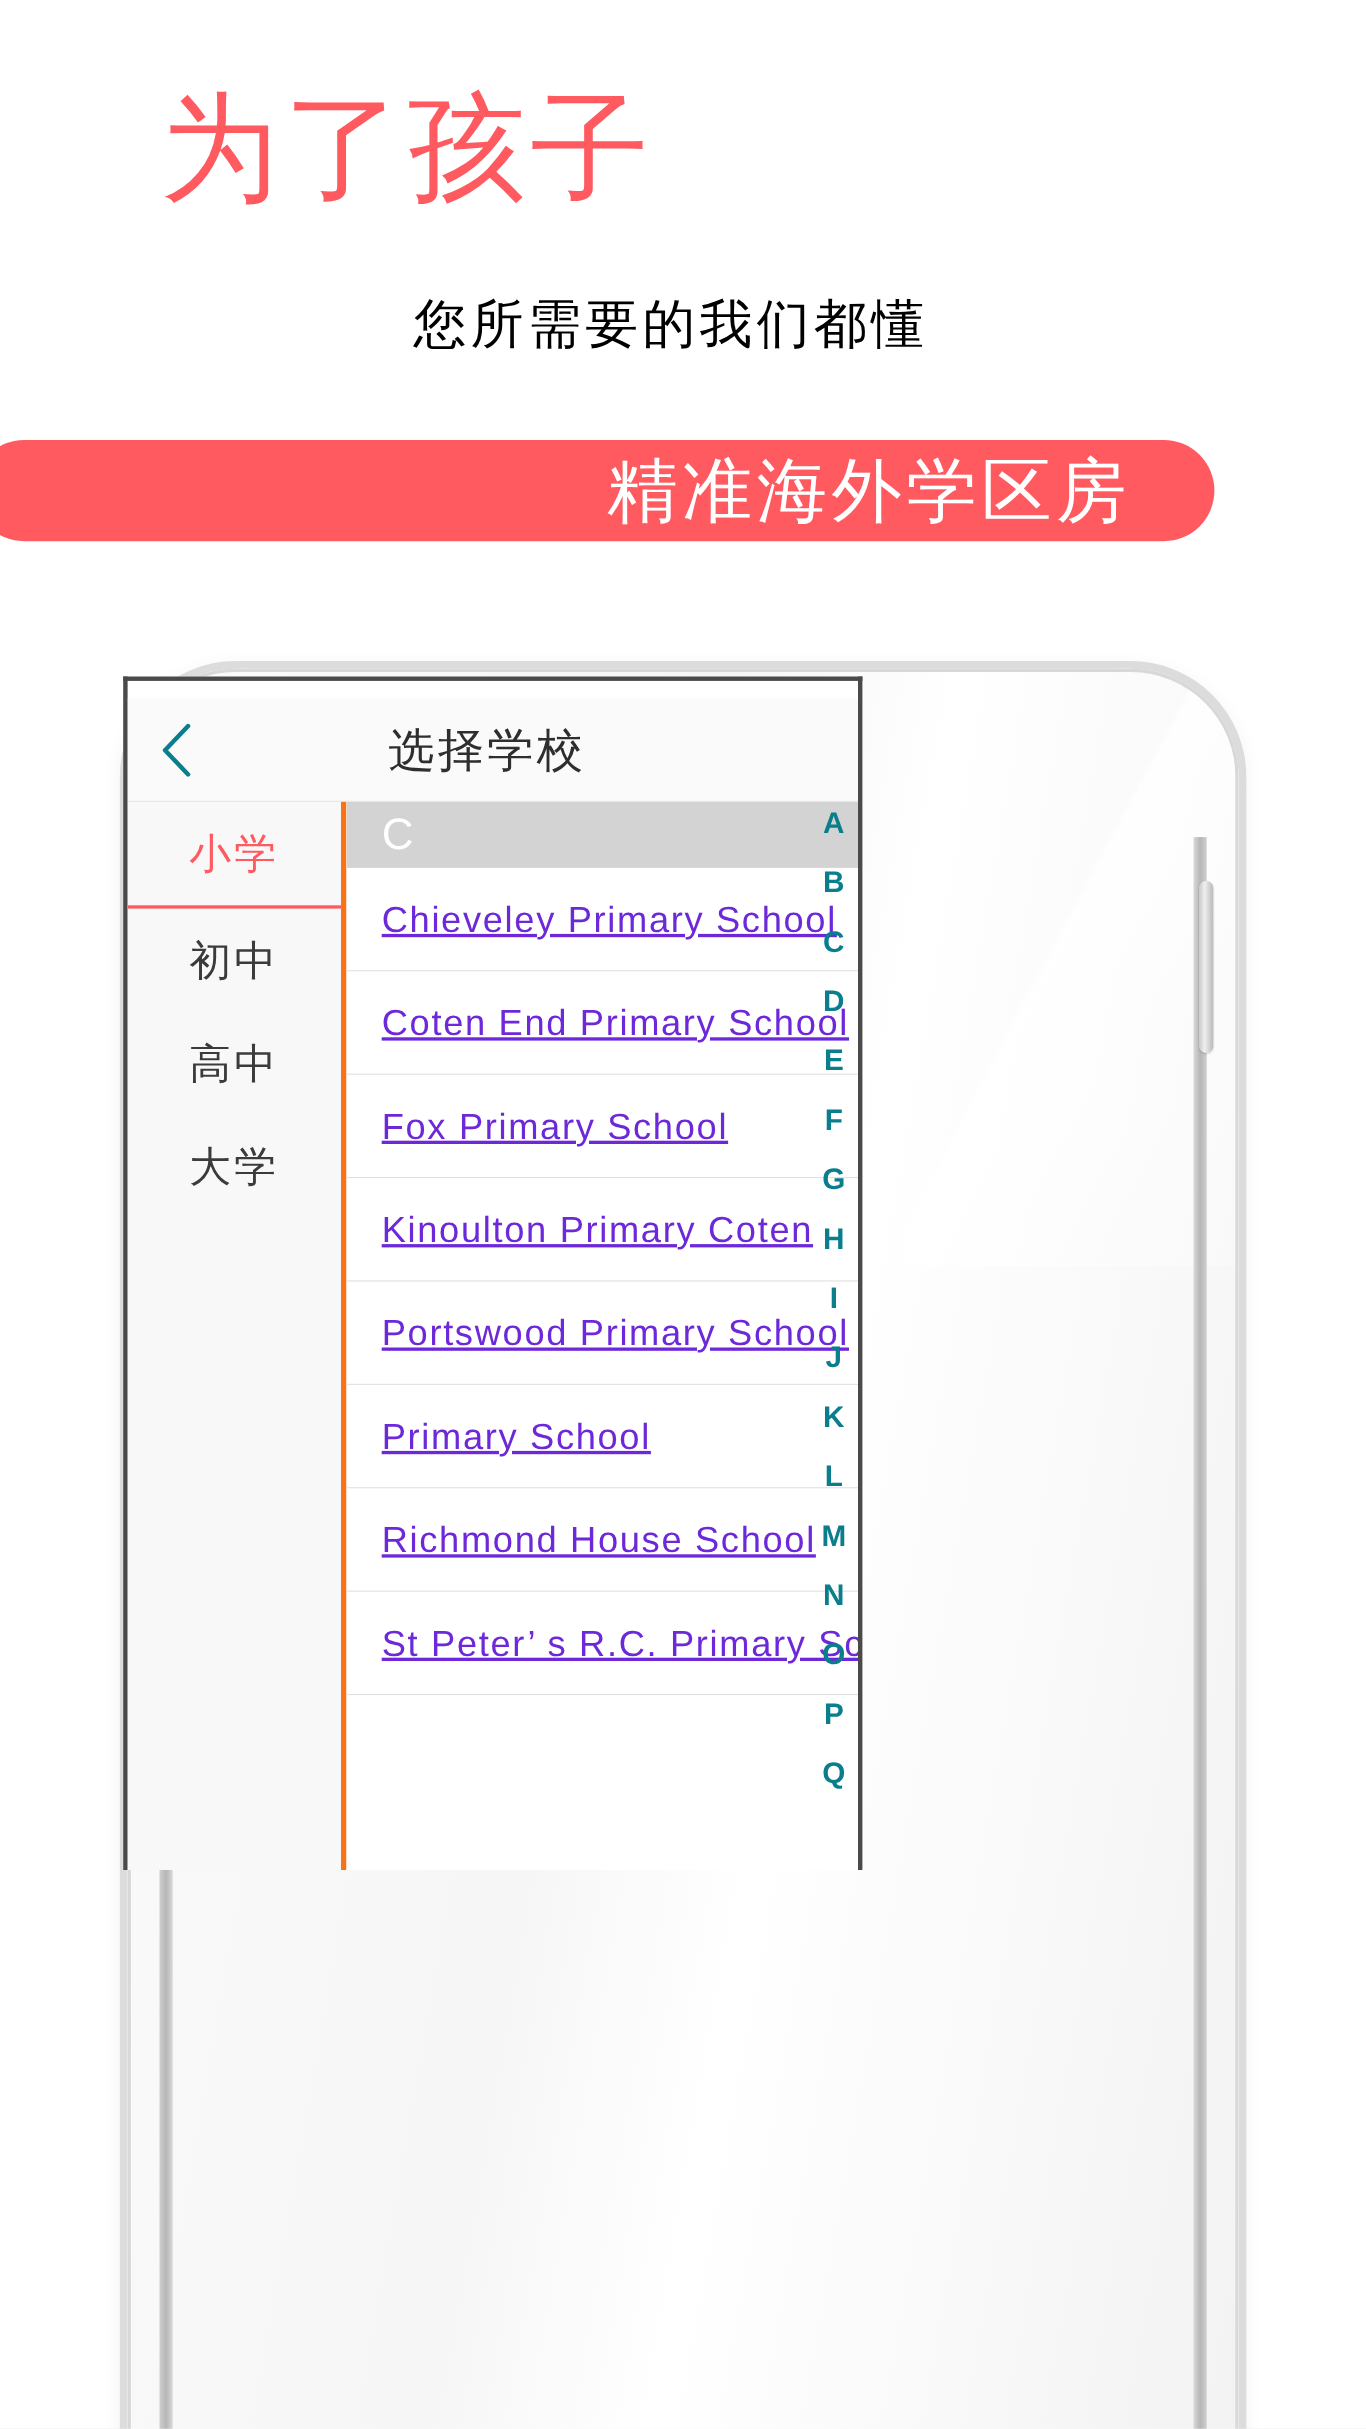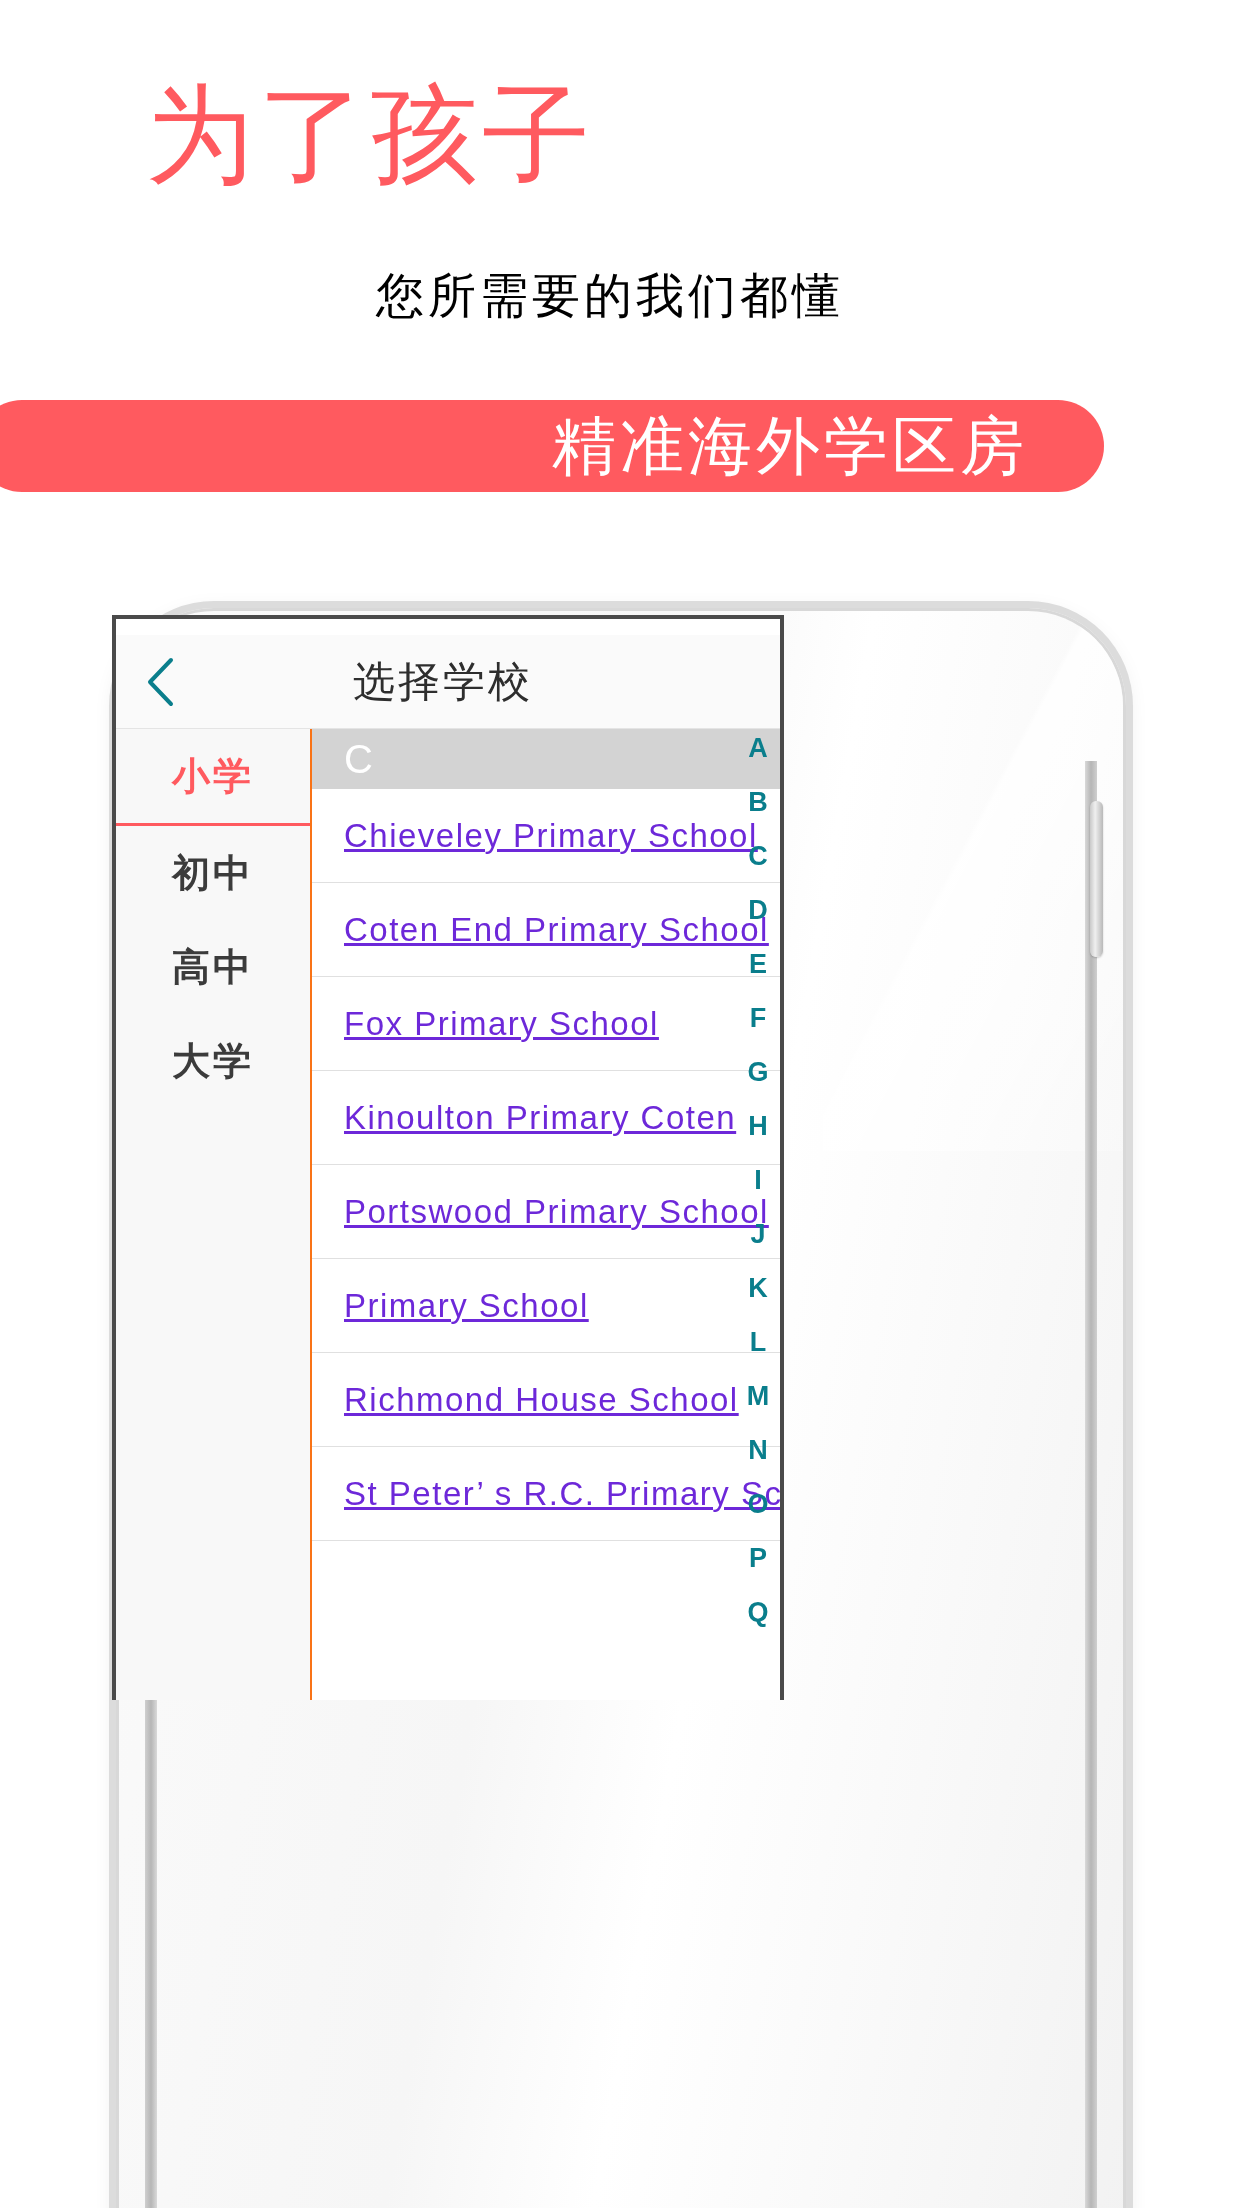--- a/index.html
+++ b/index.html
@@ -114,22 +114,21 @@
     flex:1;text-align:center;
     font-size:42px;color:#2e2e2e;letter-spacing:3px;
     padding-right:10px;
   }
 
   .body-area{display:flex;height:992px;position:relative;}
 
   
   .sidebar{
     width:194px;background:#f8f8f8;flex:0 0 194px;
-    border-right:2px solid #f97316;
-    font-weight:bold;
+    border-right:5px solid #f97316;
   }
   .side-item{
     height:94px;display:flex;align-items:center;justify-content:center;
     font-size:38px;color:#3b3b3b;letter-spacing:3px;
   }
   .side-item.active{color:#ff5a5f;border-bottom:3px solid #ff5a5f;}
 
   
   .list{flex:1;position:relative;background:#ffffff;overflow:hidden;}
   .sec-head{

